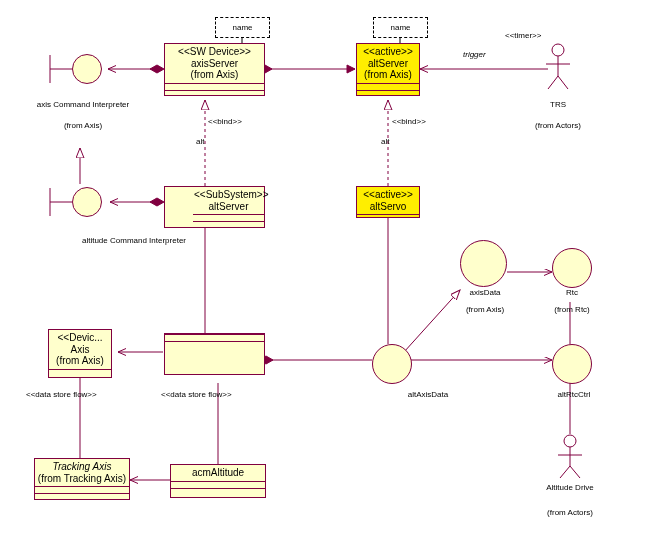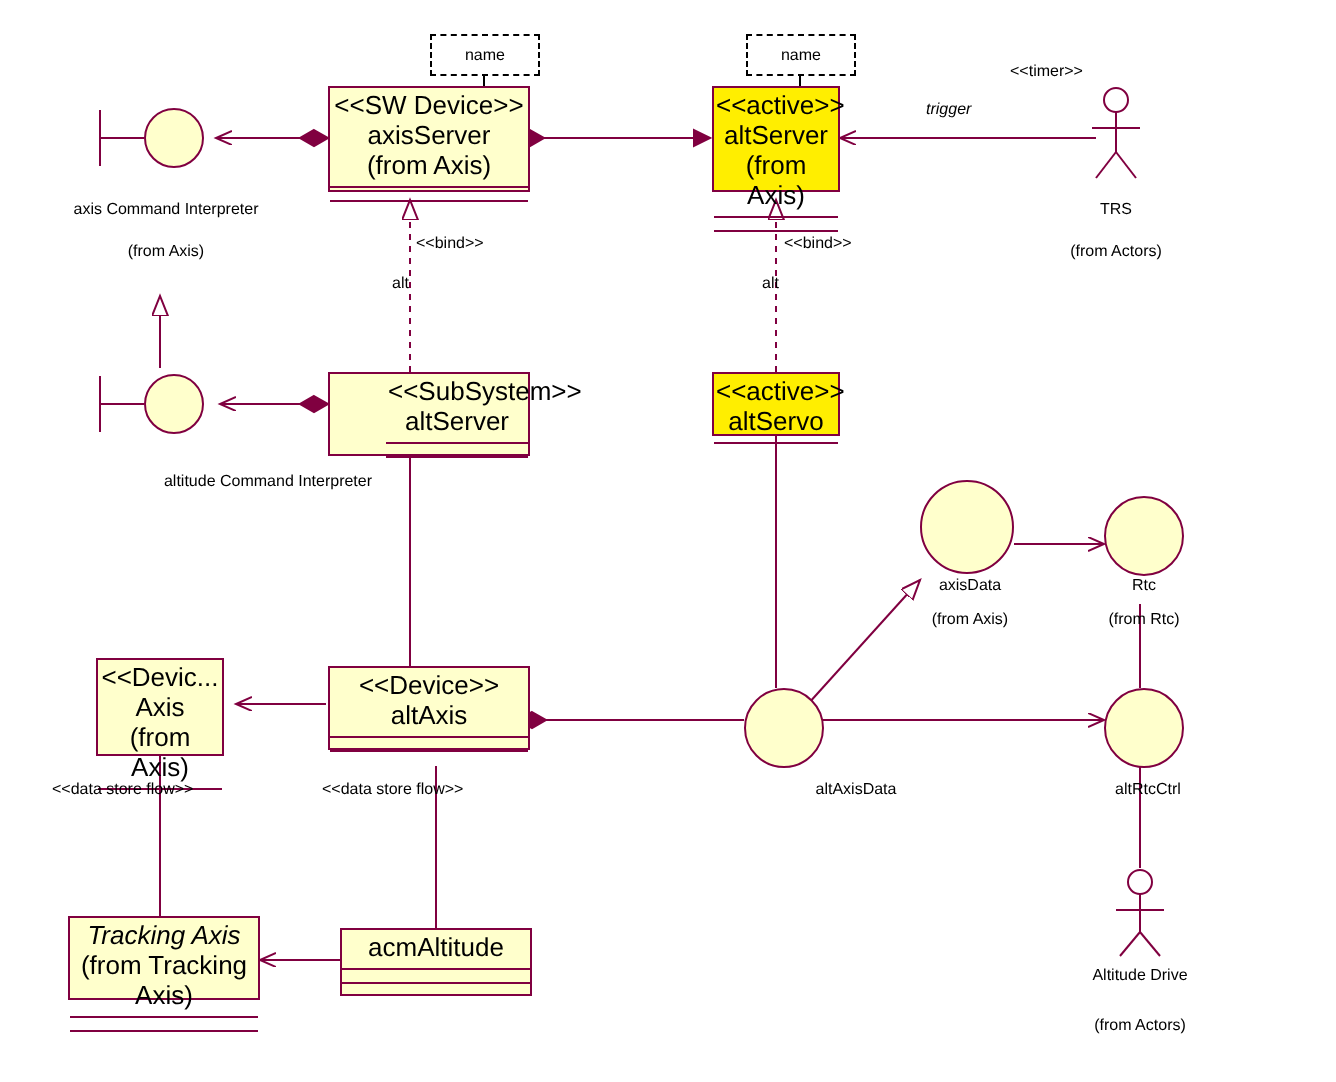--- a/index.html
+++ b/index.html
@@ -24,21 +24,21 @@
     pointer-events: none;
   }
   .node {
     position: absolute;
     box-sizing: border-box;
   }
   
   .clsbox {
     border: 1px solid #800040;
     background: #ffffcc;
-    font-size: 13px;
+    font-size: 10px;
     color: #000000;
     text-align: center;
     line-height: 1.15;
   }
   .clsbox.active {
     background: #ffee00;
   }
   .clsbox .hdr {
     padding: 2px 1px 2px 1px;
   }
@@ -222,24 +222,20 @@
   <div class="node clsbox" style="left:48px; top:329px; width:64px; height:49px;">
     <div class="hdr">
       <span class="stereo">&lt;&lt;Devic...</span>
       <span class="nm">Axis</span>
       <span class="frm">(from Axis)</span>
     </div>
     <div class="sep"></div>
   </div>
 
   <div class="node clsbox" style="left:164px; top:333px; width:101px; height:42px;">
-    <div class="hdr">
-      <span class="stereo">&lt;&lt;Device&gt;&gt;</span>
-      <span class="nm">altAxis</span>
-    </div>
     <div class="sep"></div>
     <div class="sep2"></div>
   </div>
 
   <div class="node clsbox" style="left:170px; top:464px; width:96px; height:34px;">
     <div class="hdr">
       <span class="nm">acmAltitude</span>
     </div>
     <div class="sep"></div>
     <div class="sep2"></div>

